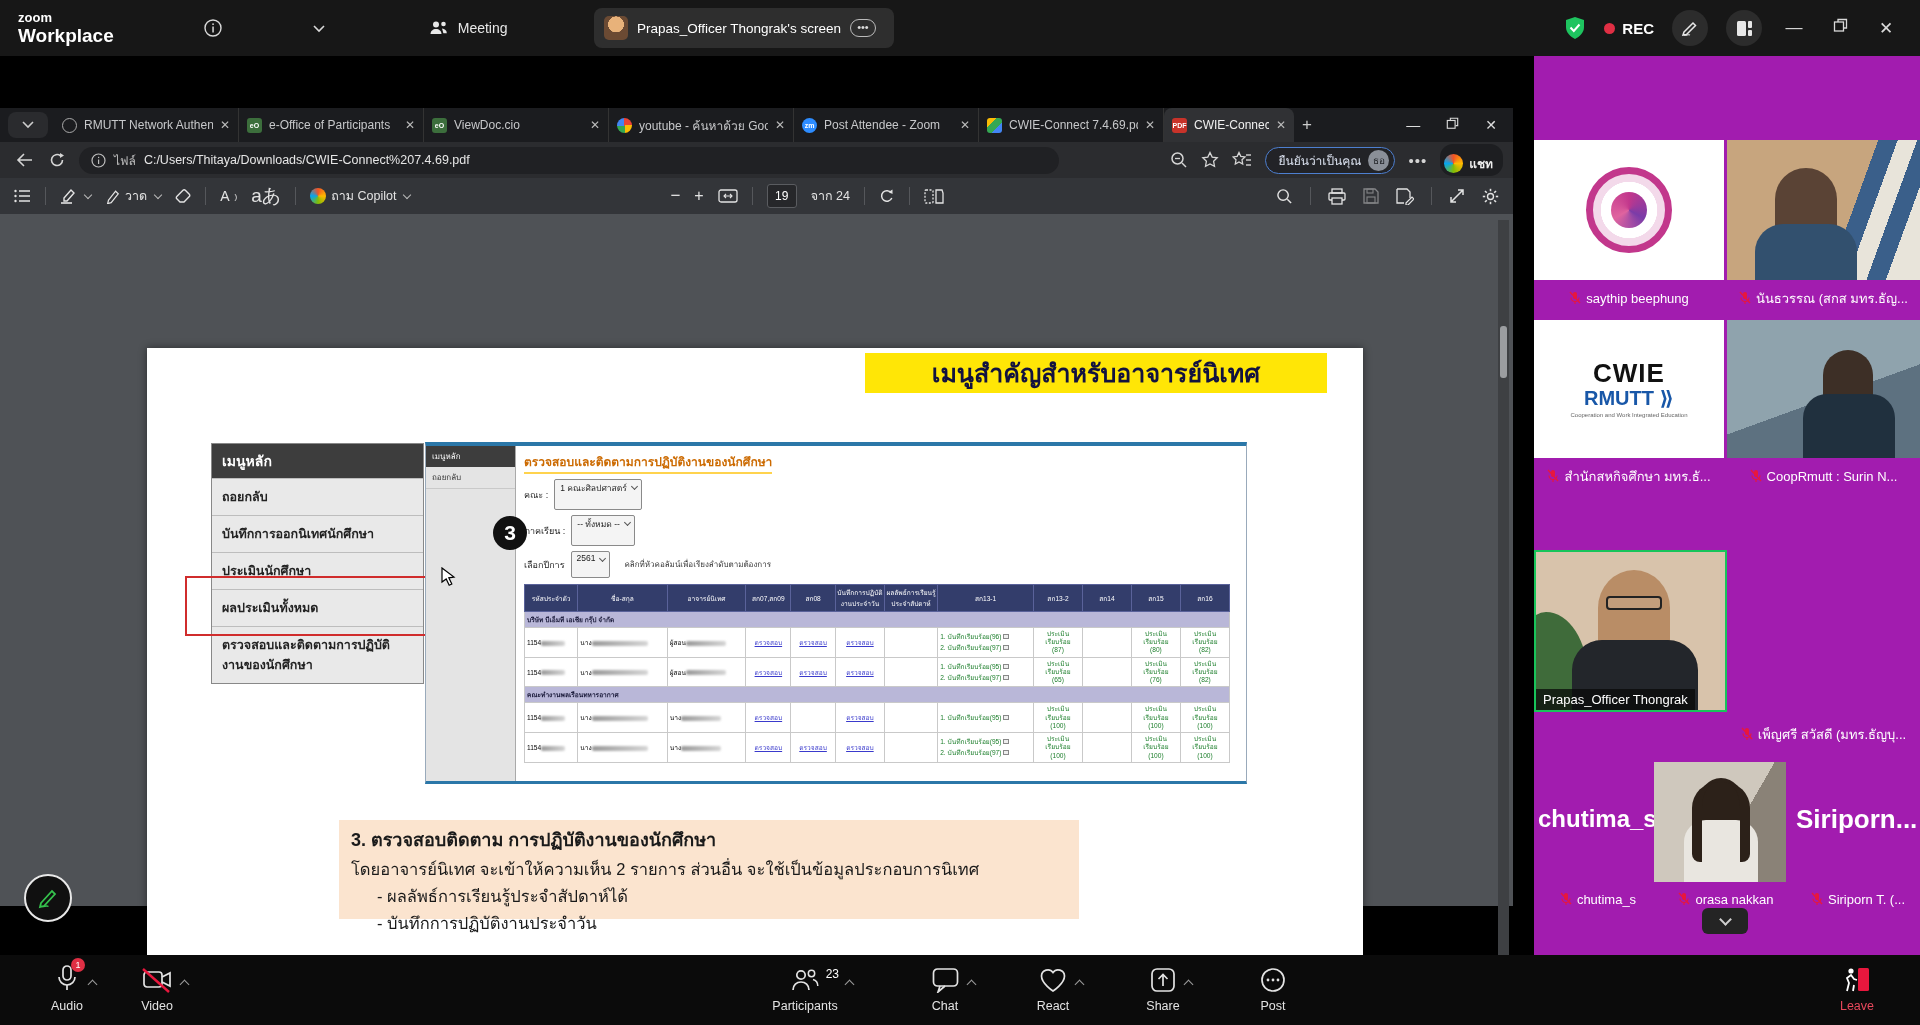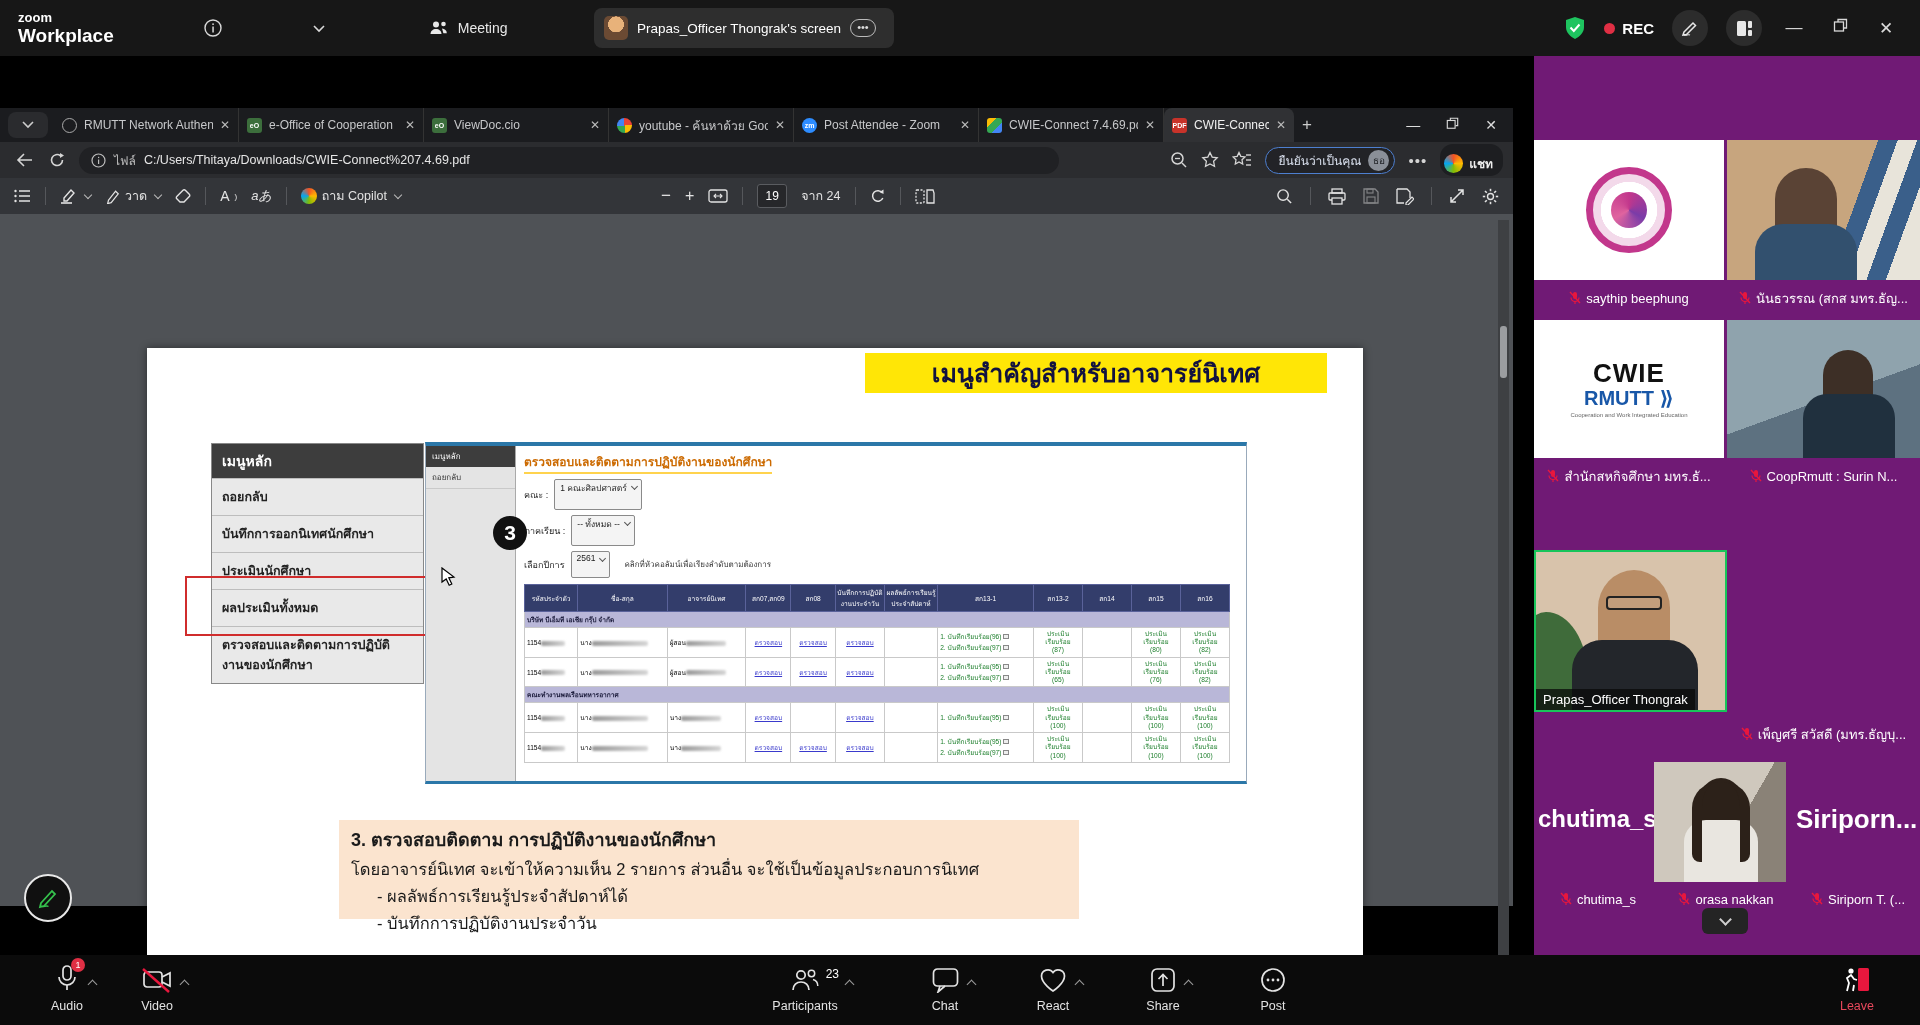--- a/index.html
+++ b/index.html
@@ -99,21 +99,21 @@
   #note-block .nb{font-size:16.5px;color:#1a1a1a;margin-left:26px;margin-top:1px;}
 
   
   #pdf-scroll{left:1498px;top:112px;width:11px;height:792px;background:#3e4043;position:absolute;}
   #pdf-thumb{position:absolute;left:2px;top:106px;width:7px;height:52px;background:#9b9da0;border-radius:3px;}
 
   
   #annot-btn{left:24px;top:874px;width:48px;height:48px;border-radius:50%;background:#101010;border:2px solid #e8e8e8;display:flex;align-items:center;justify-content:center;}
 
   
-  #participants{left:1534px;top:56px;width:386px;height:899px;background:#701a75;}
+  #participants{left:1534px;top:56px;width:386px;height:899px;background:#a21caf;}
   .ptile{position:absolute;background:#191919;overflow:hidden;}
   .pname{position:absolute;display:flex;align-items:center;justify-content:center;gap:5px;color:#fff;font-size:13px;white-space:nowrap;overflow:hidden;}
   .bigname{position:absolute;color:#fff;font-weight:bold;display:flex;align-items:center;}
   .logo-tile{background:#fff;display:flex;align-items:center;justify-content:center;}
   .tech-logo{width:86px;height:86px;border-radius:50%;border:7px solid #c2378c;background:radial-gradient(circle,#fff 55%,#f3d9ea 56%);position:relative;}
   .tech-logo:after{content:"";position:absolute;left:18px;top:18px;width:36px;height:36px;border-radius:50%;background:conic-gradient(#c2378c,#7a3ca8,#e0649f,#c2378c);}
   .cwie-logo{text-align:center;line-height:1.05;}
   .cwie-logo .c1{font-size:26px;font-weight:bold;color:#111;letter-spacing:1px;}
   .cwie-logo .c2{font-size:20px;font-weight:bold;color:#1857a8;}
   .cwie-logo .c3{font-size:6px;color:#666;margin-top:3px;}
@@ -212,21 +212,21 @@
           </svg>
       </div>
       <div id="tabs-host" style="display:flex;flex:0 1 auto;width:1240px;margin-left:6px;">
           <div class="btab">
             <span class="favicon fav-globe" style="border: 1.5px solid rgb(170, 170, 170); border-radius: 50%;"></span>
             <span class="t-label">RMUTT Network Authent</span>
             <span class="t-close">✕</span>
           </div>
           <div class="btab">
             <span class="favicon fav-office">eO</span>
-            <span class="t-label">e-Office of Cooperation</span>
+            <span class="t-label">e-Office of Participants</span>
             <span class="t-close">✕</span>
           </div>
           <div class="btab">
             <span class="favicon fav-office">eO</span>
             <span class="t-label">ViewDoc.cio</span>
             <span class="t-close">✕</span>
           </div>
           <div class="btab">
             <span class="favicon fav-google"></span>
             <span class="t-label">youtube - ค้นหาด้วย Goog</span>
@@ -341,21 +341,21 @@
         <span>วาด</span>
         <span class="pb-caret"></span>
       </span>
       <span class="pb-item">
         <svg width="16" height="15" viewBox="0 0 16 15">
             <path d="M5 13L1.8 9.8a1.6 1.6 0 0 1 0-2.3L8 1.3a1.6 1.6 0 0 1 2.3 0l4 4a1.6 1.6 0 0 1 0 2.3L9 13z" fill="none" stroke="#e3e3e3" stroke-width="1.4"></path>
           </svg>
       </span>
       <span class="pb-sep"></span>
       <span class="pb-item" style="font-size:14px;">A<sup style="font-size:8px;">)</sup></span>
-      <span class="pb-item" style="font-size:13px;font-style:italic;">aあ</span>
+      <span class="pb-item" style="font-size:19px;">aあ</span>
       <span class="pb-sep"></span>
       <span class="pb-item">
         <span class="copilot-logo" style="width:16px;height:16px;"></span>
         <span>ถาม Copilot</span>
         <span class="pb-caret"></span>
       </span>
       <span class="pb-item" style="margin-left:260px;font-size:17px;">−</span>
       <span class="pb-item" style="font-size:16px;">+</span>
       <span class="pb-item">
         <svg width="20" height="14" viewBox="0 0 20 14">

